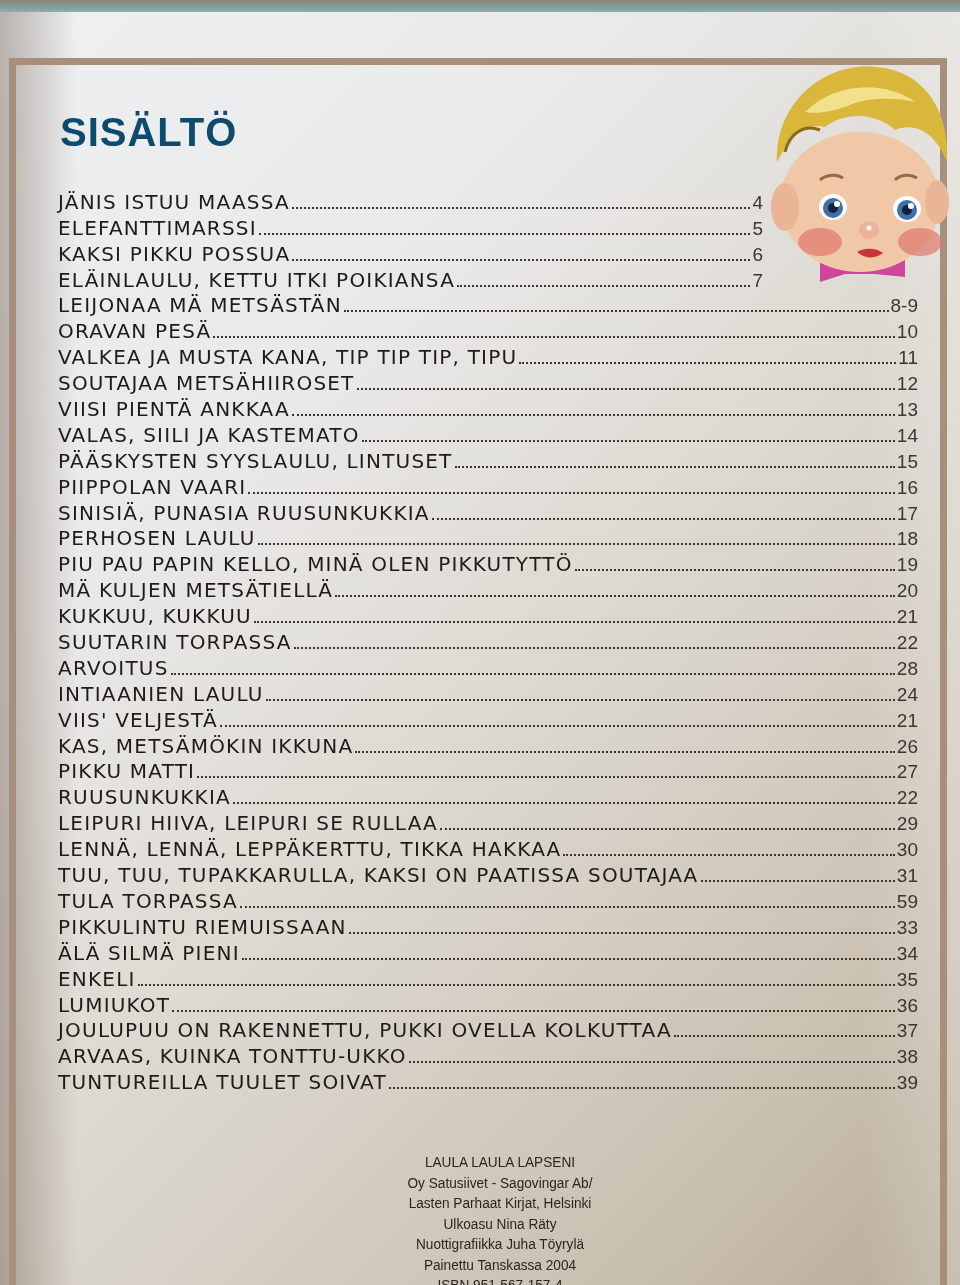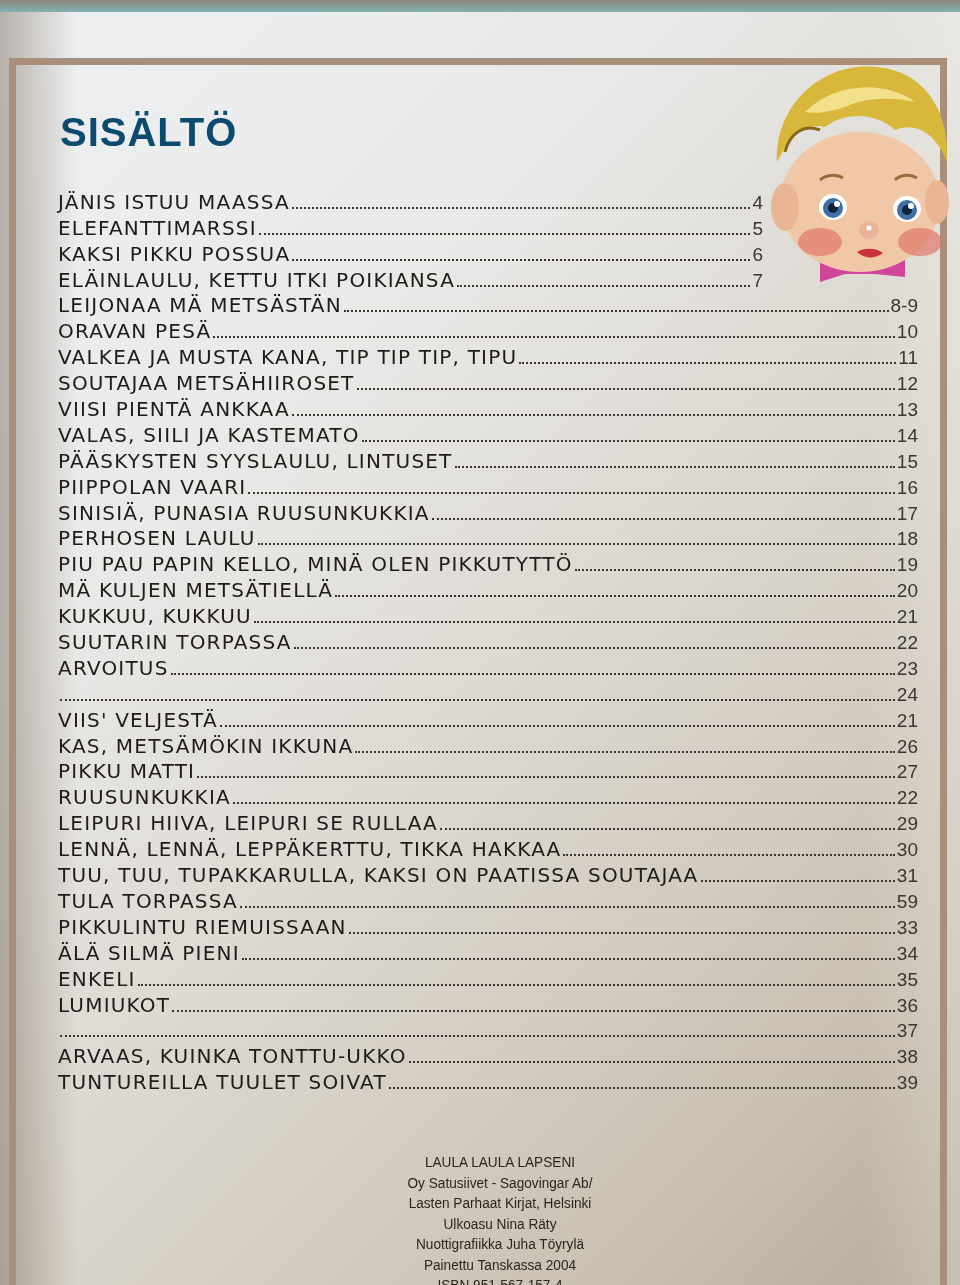--- a/index.html
+++ b/index.html
@@ -175,23 +175,24 @@
       <span class="page-num">21</span>
     </div>
   <div class="toc-row">
       <span class="label">SUUTARIN TORPASSA</span>
       <span class="leader"></span>
       <span class="page-num">22</span>
     </div>
   <div class="toc-row">
       <span class="label">ARVOITUS</span>
       <span class="leader"></span>
-      <span class="page-num">23</span>
-    </div>
-  <div class="toc-row">
+      <span class="page-num">28</span>
+    </div>
+  <div class="toc-row">
+      <span class="label">INTIAANIEN LAULU</span>
       <span class="leader"></span>
       <span class="page-num">24</span>
     </div>
   <div class="toc-row">
       <span class="label">VIIS' VELJESTÄ</span>
       <span class="leader"></span>
       <span class="page-num">21</span>
     </div>
   <div class="toc-row">
       <span class="label">KAS, METSÄMÖKIN IKKUNA</span>
@@ -242,20 +243,21 @@
       <span class="label">ENKELI</span>
       <span class="leader"></span>
       <span class="page-num">35</span>
     </div>
   <div class="toc-row">
       <span class="label">LUMIUKOT</span>
       <span class="leader"></span>
       <span class="page-num">36</span>
     </div>
   <div class="toc-row">
+      <span class="label">JOULUPUU ON RAKENNETTU, PUKKI OVELLA KOLKUTTAA</span>
       <span class="leader"></span>
       <span class="page-num">37</span>
     </div>
   <div class="toc-row">
       <span class="label">ARVAAS, KUINKA TONTTU-UKKO</span>
       <span class="leader"></span>
       <span class="page-num">38</span>
     </div>
   <div class="toc-row">
       <span class="label">TUNTUREILLA TUULET SOIVAT</span>

